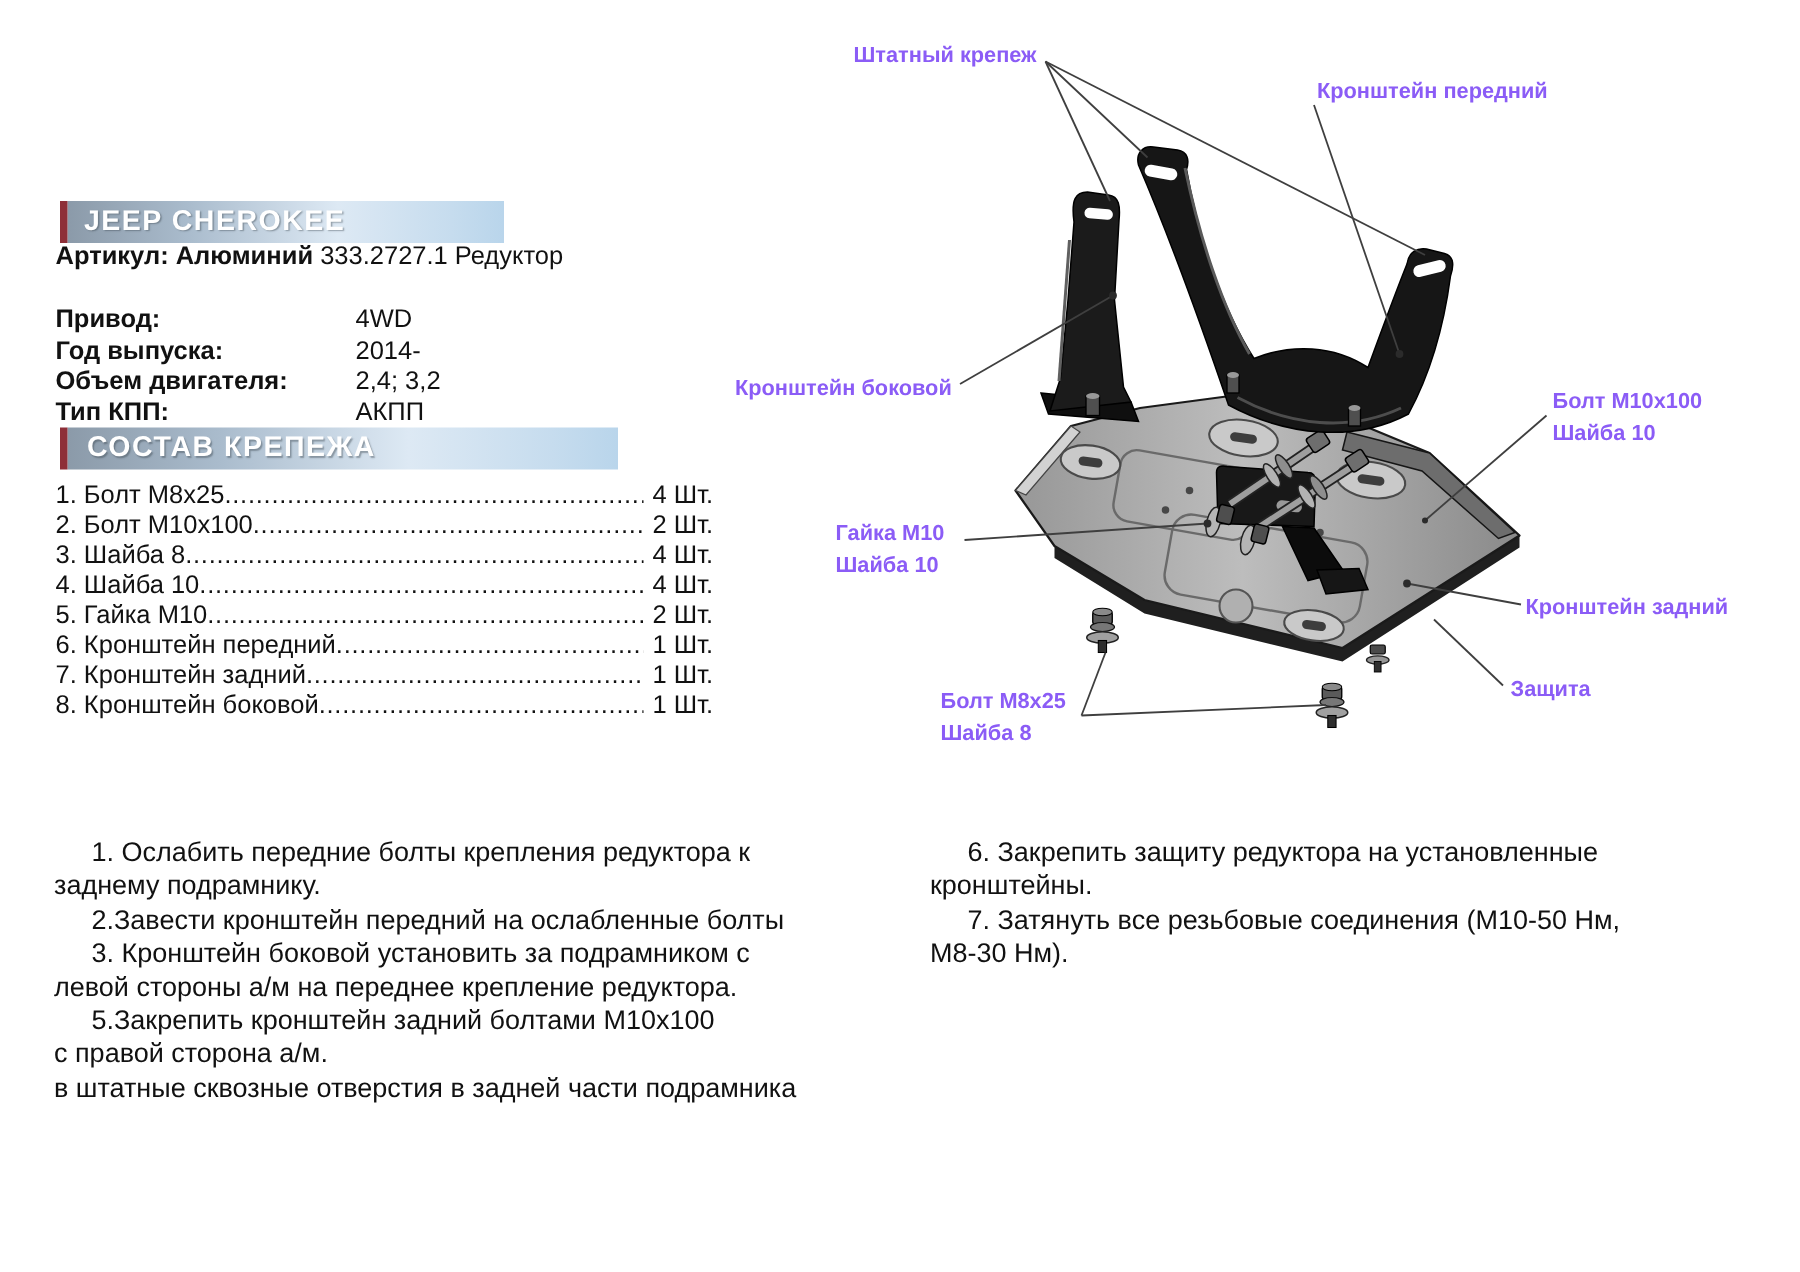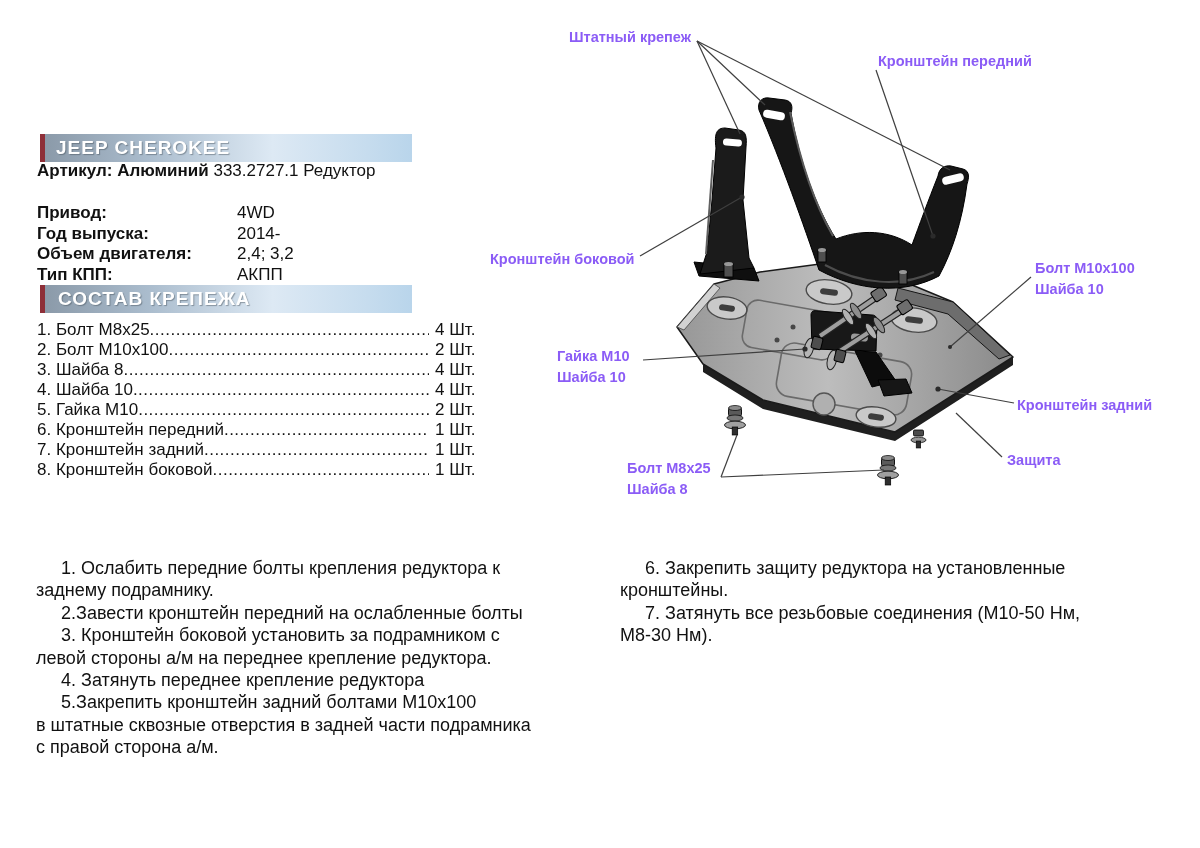--- a/index.html
+++ b/index.html
@@ -2,21 +2,21 @@
 <html><head>
 <meta charset="utf-8">
 <style>
   html,body{margin:0;padding:0;background:#e8e8e8;}
   .page{position:relative;width:1200px;height:848px;background:#ffffff;overflow:hidden;
         font-family:"Liberation Sans","DejaVu Sans",sans-serif;color:#111;}
   
   .bar{position:absolute;border-left:5px solid #8e2f38;color:#fff;font-weight:bold;
        text-shadow:1px 1px 1px rgba(60,70,80,.45);letter-spacing:1px;
        background:linear-gradient(90deg,#8b9aa9 0%,#aabccd 28%,#dde9f4 62%,#c6dcee 88%,#b9d5eb 100%);}
-  .bar-jeep{left:40px;top:134px;width:372px;height:28px;font-size:19px;line-height:28px;padding-left:11px;box-sizing:border-box;}
+  .bar-jeep{left:40px;top:134px;width:296px;height:28px;font-size:19px;line-height:28px;padding-left:11px;box-sizing:border-box;}
   .bar-sostav{left:40px;top:285px;width:372px;height:28px;font-size:19px;line-height:28px;padding-left:13px;box-sizing:border-box;}
   .bar-instr{left:40px;top:521px;width:1118px;height:31px;font-size:22px;line-height:31px;padding-left:10px;box-sizing:border-box;
        background:linear-gradient(90deg,#8b9aa9 0%,#b3c9db 25%,#c9def0 45%,#e2eef8 75%,#f4f9fd 100%);}
   
   .artikul{position:absolute;left:37px;top:161px;font-size:17px;}
   .artikul b{font-weight:bold;}
   .specs{position:absolute;left:37px;top:203px;font-size:17px;line-height:20.7px;}
   .spec-label{display:inline-block;width:200px;font-weight:bold;}
   
   .parts{position:absolute;left:37px;top:320px;width:448px;font-size:17px;}
@@ -243,24 +243,23 @@
     <div>Шайба 8</div>
   </div>
 
 
   <div class="col col-left">
     <div class="instr-line">     1. Ослабить передние болты крепления редуктора к</div>
     <div class="instr-line">заднему подрамнику.</div>
     <div class="instr-line">     2.Завести кронштейн передний на ослабленные болты</div>
     <div class="instr-line">     3. Кронштейн боковой установить за подрамником с</div>
     <div class="instr-line">левой стороны а/м на переднее крепление редуктора.</div>
-    <div class="instr-line">     4. Затянуть переднее крепление редуктора</div>
     <div class="instr-line">     5.Закрепить кронштейн задний болтами М10х100</div>
+    <div class="instr-line">с правой сторона а/м.</div>
     <div class="instr-line">в штатные сквозные отверстия в задней части подрамника</div>
-    <div class="instr-line">с правой сторона а/м.</div>
   </div>
 
   <div class="col col-right">
     <div class="instr-line">     6. Закрепить защиту редуктора на установленные</div>
     <div class="instr-line">кронштейны.</div>
     <div class="instr-line">     7. Затянуть все резьбовые соединения (М10-50 Нм,</div>
     <div class="instr-line">М8-30 Нм).</div>
   </div>
 
 </div>

